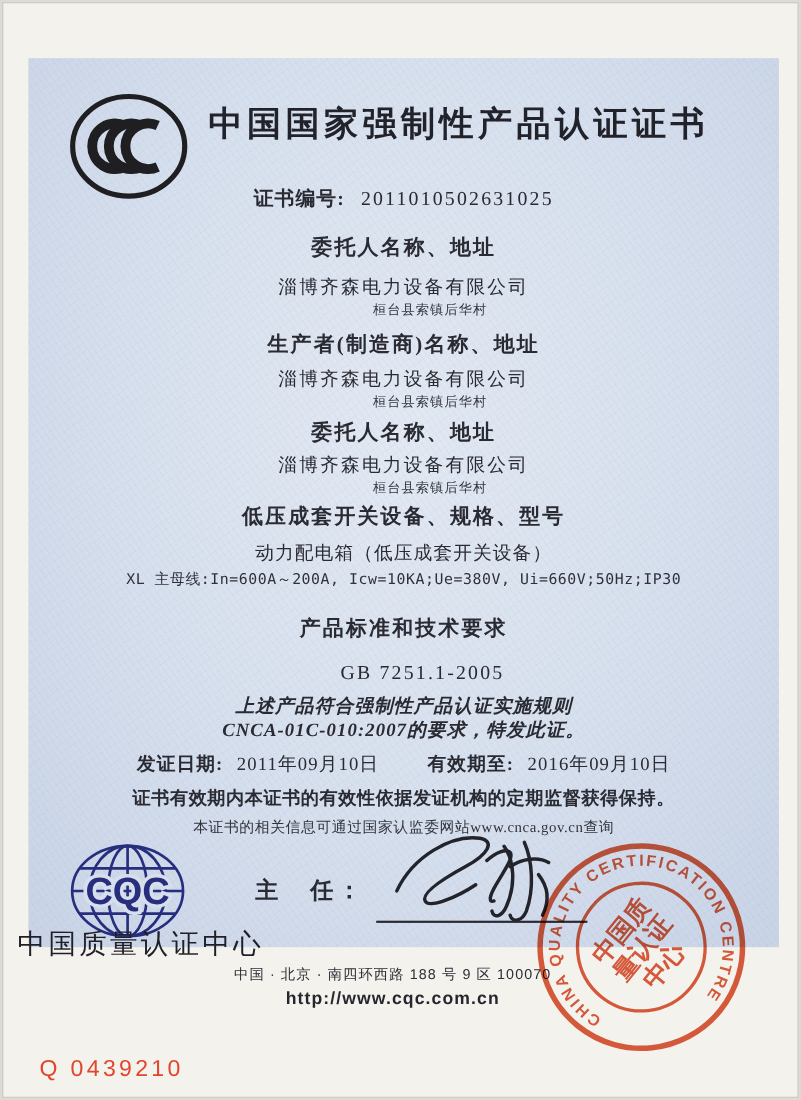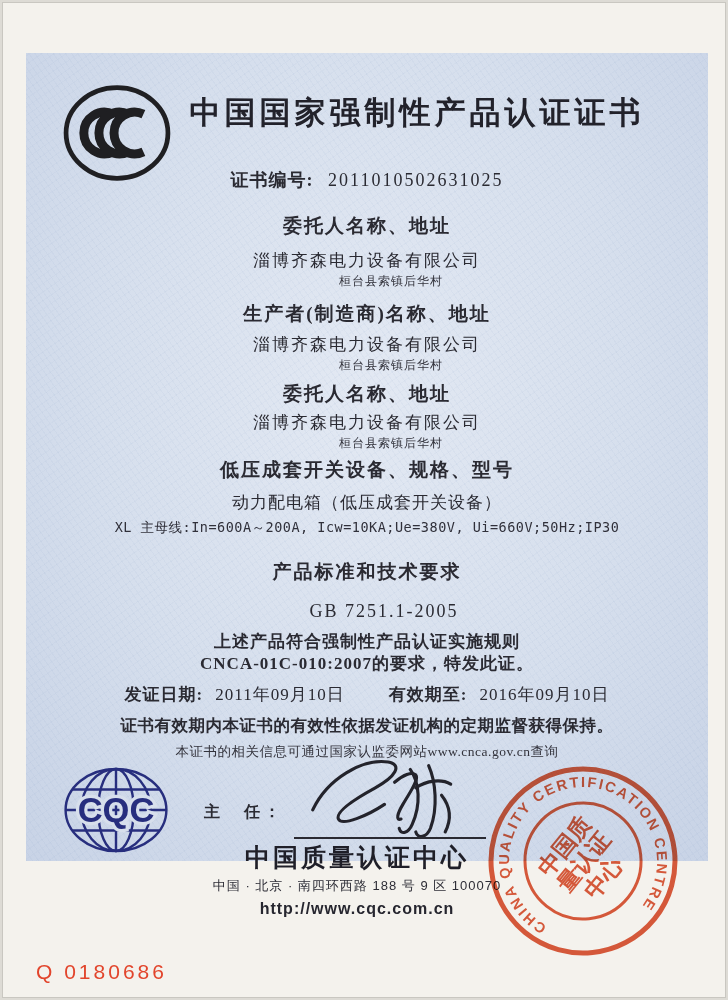--- a/index.html
+++ b/index.html
@@ -40,38 +40,38 @@
   .company{font-size:17px;letter-spacing:2px;line-height:24px;}
   .addr-sm{font-size:12px;letter-spacing:1px;line-height:16px;color:#33333c;padding-left:48px;}
 
   .mt20{margin-top:20px;} .mt12{margin-top:12px;} .mt10{margin-top:10px;}
   .mt8{margin-top:8px;} .mt6{margin-top:6px;} .mt4{margin-top:4px;}
   .mt2{margin-top:2px;} .mt0{margin-top:0;} .mt22{margin-top:22px;} .mt14{margin-top:14px;padding-left:34px;}
 
   .prod-name{font-size:17px;letter-spacing:1px;line-height:24px;}
   .prod-spec{font-size:13.5px;line-height:20px;letter-spacing:.5px;font-family:"DejaVu Sans Mono","Liberation Mono",monospace;color:#30303a;}
   .std-val{font-size:18px;letter-spacing:2px;line-height:24px;}
-  .stmt{font-size:17px;font-weight:bold;letter-spacing:1px;line-height:22px;}
+  .stmt{font-size:17px;font-weight:bold;letter-spacing:1px;line-height:22px;font-style:italic;}
 
   .dates{margin-top:8px;display:flex;justify-content:center;gap:44px;font-size:17px;line-height:24px;}
   .dates .lbl{font-weight:bold;letter-spacing:1px;}
   .dates .val{margin-left:8px;letter-spacing:1px;}
 
   .validity{font-size:16.5px;font-weight:bold;letter-spacing:.5px;line-height:22px;}
   .info-note{font-size:13.5px;letter-spacing:.5px;line-height:18px;color:#33333c;}
 
   
   .footer{position:absolute;left:0;top:662px;width:682px;height:209px;}
   .cqc-logo{position:absolute;left:34px;top:48px;}
   .director-row{position:absolute;left:178px;top:36px;display:flex;align-items:flex-end;}
-  .director-label{font-size:16px;font-weight:bold;letter-spacing:4px;margin-bottom:16px;white-space:nowrap;}
+  .director-label{font-size:21px;font-weight:bold;letter-spacing:4px;margin-bottom:16px;white-space:nowrap;margin-left:28px;}
   .sig-wrap{display:flex;flex-direction:column;align-items:center;margin-left:10px;}
   .sig-line{width:192px;border-top:2px solid #2a2a32;margin-top:-6px;}
-  .issuer-name{position:absolute;left:0;top:126px;width:100%;text-align:center;transform:translateX(-10px);
-    font-family:"Liberation Sans","DejaVu Sans",sans-serif;font-size:25px;font-weight:bold;letter-spacing:3px;color:#1f1f28;}
+  .issuer-name{position:absolute;left:0;top:126px;width:100%;text-align:left;transform:translateX(-10px);
+    font-family:"Liberation Sans","DejaVu Sans",sans-serif;font-size:25px;font-weight:normal;letter-spacing:3px;color:#1f1f28;}
   .issuer-addr{position:absolute;left:0;top:162px;width:100%;text-align:center;transform:translateX(-10px);
     font-family:"Liberation Sans","DejaVu Sans",sans-serif;font-size:13px;letter-spacing:1px;color:#2d2d36;}
   .issuer-web{position:absolute;left:0;top:185px;width:100%;text-align:center;transform:translateX(-10px);
     font-family:"Liberation Sans","DejaVu Sans",sans-serif;font-size:16px;font-weight:bold;letter-spacing:1px;color:#26262f;}
 
   .stamp{position:absolute;left:457px;top:708px;width:200px;height:200px;
     opacity:.92;mix-blend-mode:multiply;transform:rotate(-6deg);}
 
   .serial{position:absolute;left:36px;top:960px;
     font-family:"Liberation Sans","DejaVu Sans",sans-serif;
@@ -189,14 +189,14 @@
         <g transform="rotate(-45 100 100)" font-size="23" font-weight="bold" fill="#dc4f2d" text-anchor="middle">
           <text x="100" y="84">中国质</text>
           <text x="100" y="109">量认证</text>
           <text x="100" y="134">中心</text>
         </g>
       </svg>
     </div>
 
   </div>
 
-  <div class="serial">Q 0180686</div>
+  <div class="serial">Q 0439210</div>
 </div>
 
 </body></html>

